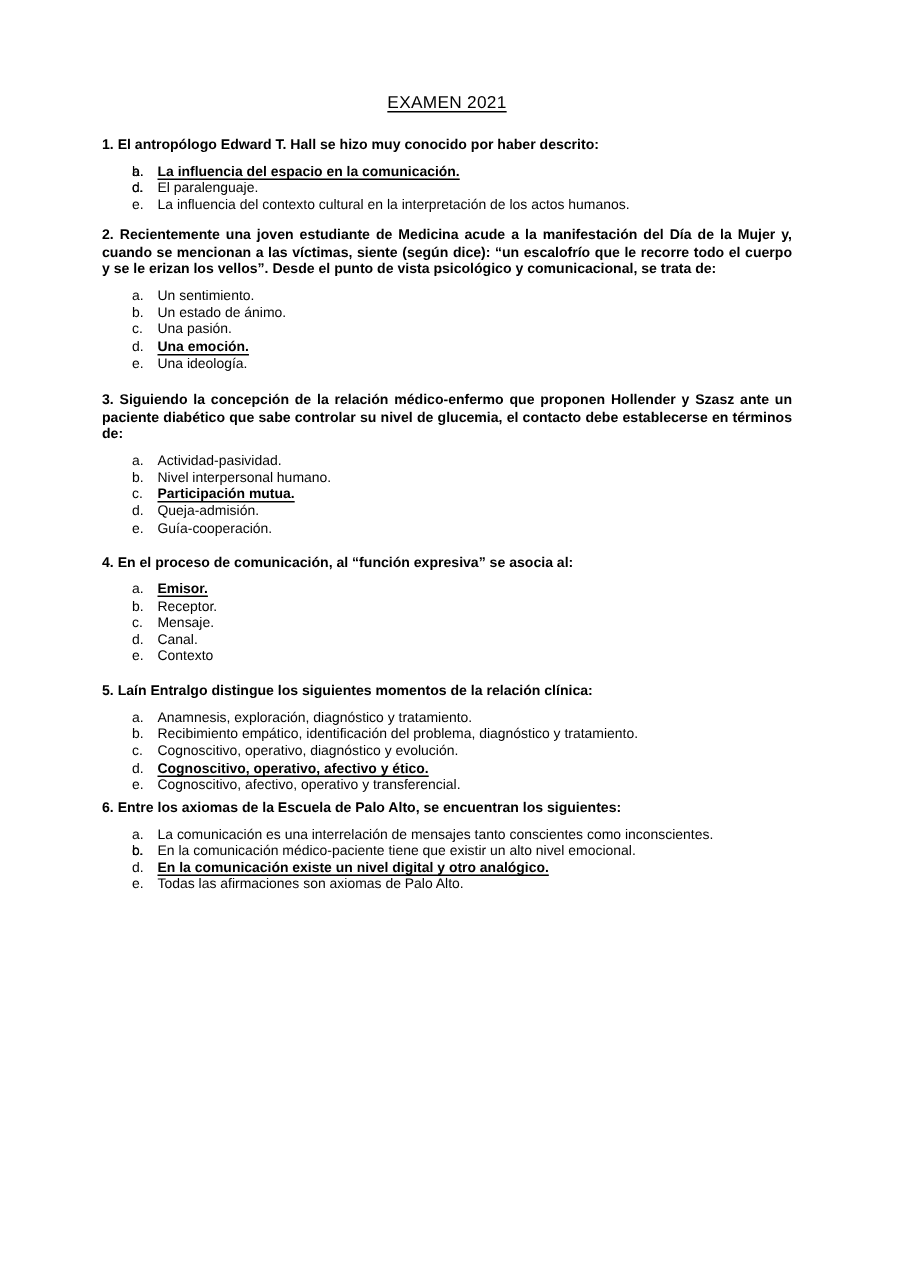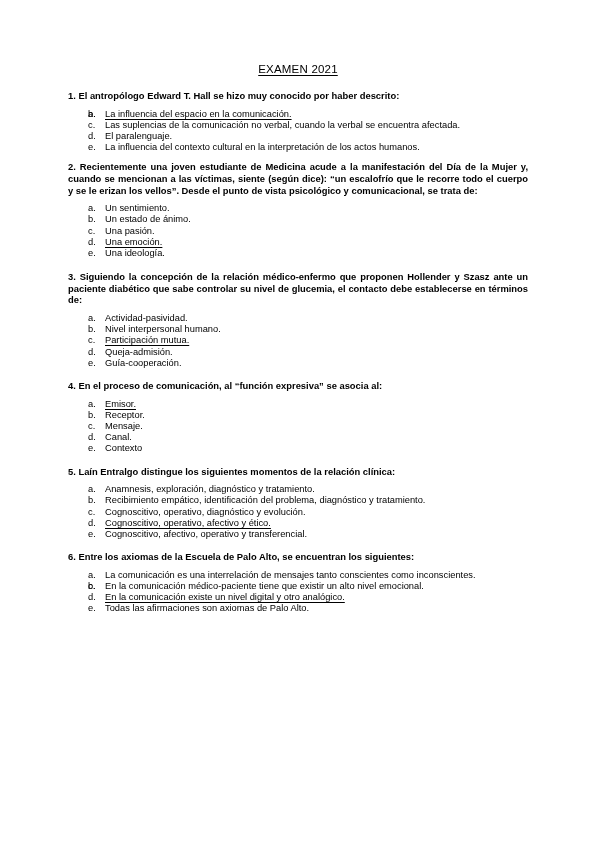--- a/index.html
+++ b/index.html
@@ -72,39 +72,40 @@
   .opt-letter {
     position: absolute;
     left: 0;
     top: 0;
     width: 14px;
     text-align: left;
   }
   .opt-text.answer {
     text-decoration: underline;
     text-underline-offset: 1.5px;
+    font-weight: bold;
   }
   .q2 { margin-top: 8px; }
   .q3 { margin-top: 12px; }
   .q4 { margin-top: 11px; }
   .q5 { margin-top: 11px; }
-  .q6 { margin-top: 11px; }
+  .q6 { margin-top: 3px; }
 </style>
 </head>
 <body>
 
 <div class="page">
   <h1 class="doc-title"><span class="ul">EXAMEN 2021</span></h1>
   <div id="questions-root">
       <div class="question-block q1">
         <p class="q-stem one-line">1. El antropólogo Edward T. Hall se hizo muy conocido por haber descrito:</p>
         <ul class="options">
           <li class="option single"><span class="opt-letter">a.</span></li>
           <li class="option single"><span class="opt-letter">b.</span><span class="opt-text answer">La influencia del espacio en la comunicación.</span></li>
-          <li class="option"><span class="opt-letter">c.</span><span class="opt-text">Las suplencias de la comunicación no verbal, cuando la verbal se encuentra afectada.</span></li>
+          <li class="option"><span class="opt-letter">c.</span></li>
           <li class="option single"><span class="opt-letter">d.</span><span class="opt-text">El paralenguaje.</span></li>
           <li class="option single"><span class="opt-letter">e.</span><span class="opt-text">La influencia del contexto cultural en la interpretación de los actos humanos.</span></li>
         </ul>
       </div>
       <div class="question-block q2">
         <p class="q-stem">2. Recientemente una joven estudiante de Medicina acude a la manifestación del Día de la Mujer y, cuando se mencionan a las víctimas, siente (según dice): “un escalofrío que le recorre todo el cuerpo y se le erizan los vellos”. Desde el punto de vista psicológico y comunicacional, se trata de:</p>
         <ul class="options">
           <li class="option single"><span class="opt-letter">a.</span><span class="opt-text">Un sentimiento.</span></li>
           <li class="option single"><span class="opt-letter">b.</span><span class="opt-text">Un estado de ánimo.</span></li>
           <li class="option single"><span class="opt-letter">c.</span><span class="opt-text">Una pasión.</span></li>

